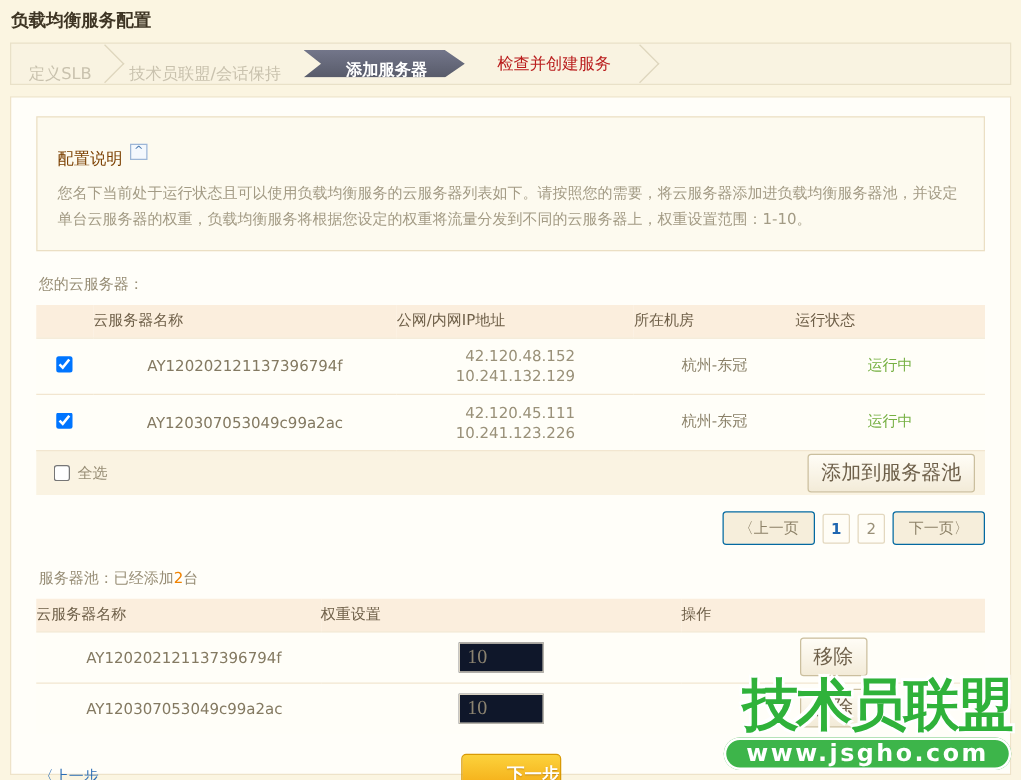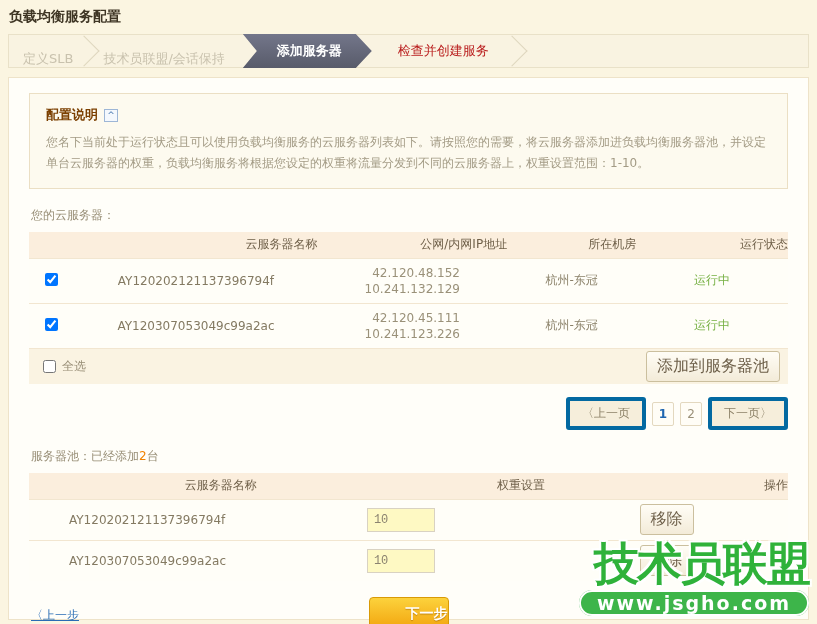--- a/index.html
+++ b/index.html
@@ -25,55 +25,55 @@
   }
   .step { font-size:13px; white-space:nowrap; }
   .step.done { color:#c9c2ae; padding:0 14px;margin-top:16px; }
   .step.upcoming { color:#b91c1c; font-weight:normal; padding:0 26px; }
   .chevron-sep {
     width:22px; height:22px; flex:0 0 auto;
     border-top:1px solid #ded6bd; border-right:1px solid #ded6bd;
     transform:rotate(45deg); margin:0 -6px 0 -14px;
   }
   .step-arrow {
-    position:relative; height:34px; line-height:34px;
+    position:relative; height:22px; line-height:34px;
     padding:0 30px 0 34px; margin-left:4px;
     color:#fff; font-weight:bold; font-size:13px;
     background:linear-gradient(#73768a, #585b6a);
     clip-path:polygon(0 0, calc(100% - 16px) 0, 100% 50%, calc(100% - 16px) 100%, 0 100%, 14px 50%);
   }
   
   .panel {
     margin:9px 8px 0 8px; height:543px;
     background:#fffef9;
     border:1px solid #eee3c9;
     padding:15px 20px 0 20px;
     position:relative;
   }
   .notice {
     background:#fdfaef;
     border:1px solid #ebdfc4;
     padding:12px 16px 14px 16px;
   }
   .notice-head { display:flex; align-items:center; margin-bottom:8px; }
-  .notice-title { font-weight:bold; color:#7b3f00; font-size:13px; }
+  .notice-title { font-weight:normal; color:#7b3f00; font-size:13px;margin-top:12px; }
   .collapse-box {
     display:inline-flex; align-items:center; justify-content:center;
     width:14px; height:13px; margin-left:6px;
     border:1px solid #9db6d6; background:#f4f8fd;
     color:#4a7ab0; font-size:9px; line-height:9px; cursor:pointer;
   }
   .notice-body { color:#a39b85; line-height:21px; }
   .section-label { color:#978d75; margin:18px 0 8px 2px; }
   .count-accent { color:#f08200; }
   
   table { width:100%; border-collapse:collapse; background:#fffef8; }
   thead td {
     background:#fbeedd; color:#6e5f48; height:26px;
-    text-align:right; font-size:12px;
+    text-align:left; font-size:12px;
   }
   tbody td { border-top:1px solid #f2e6d0; text-align:center; color:#8a8068; }
   .srv-table tbody td { height:45px; }
   .pool-table tbody td { height:41px; }
   td.cell-name { color:#847a62; }
   td.cell-name-left { text-align:left; padding-left:40px; color:#847a62; }
   .ip-block { display:inline-block; text-align:right; line-height:16px; color:#9a9179; }
   .status-running { color:#76b043; }
   tfoot td {
     border-top:1px solid #f2e6d0; background:#faf3e2; height:36px;
@@ -82,32 +82,32 @@
   .select-all { display:flex; align-items:center; gap:6px; color:#978d75; }
   .btn-light {
     display:inline-block; padding:4px 10px;
     background:linear-gradient(#fffdf6,#f3ebd8);
     border:1px solid #cbbf9e; border-radius:3px;
     color:#6e604a; font-size:16px; cursor:pointer;
     font-family:"DejaVu Sans", sans-serif;
   }
   .weight-input {
     width:68px; height:24px; padding:0 6px;
-    border:1px solid #d9d2c2; background:#fef9c3;
-    color:#8b8370; font-size:12px;
-    font-family:Liberation Mono, monospace;
+    border:1px solid #d9d2c2; background:#0f172a;
+    color:#8b8370; font-size:16px;
+    font-family:Liberation Serif, serif;
   }
   
   .pagination {
     display:flex; justify-content:flex-end; align-items:center;
     gap:6px; margin:13px 0 0 0;
   }
   .pg-btn {
     padding:4px 12px; background:#f6eedb;
-    border:4px solid #0369a1; border-radius:3px;
+    border:1px solid #0369a1; border-radius:3px;
     color:#8d8268; cursor:pointer; font-size:12px;
     font-family:Liberation Mono, monospace;
   }
   .pg-num {
     min-width:22px; padding:4px 0; text-align:center;
     background:#fffdf6; border:1px solid #e3d8bf; border-radius:2px;
     color:#9a9078; cursor:pointer;
   }
   .pg-num.active { color:#1f66b0; font-weight:bold; }
   

